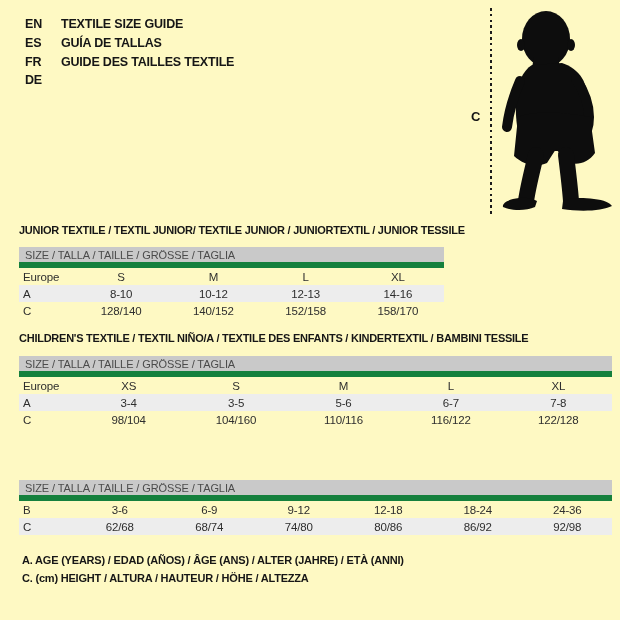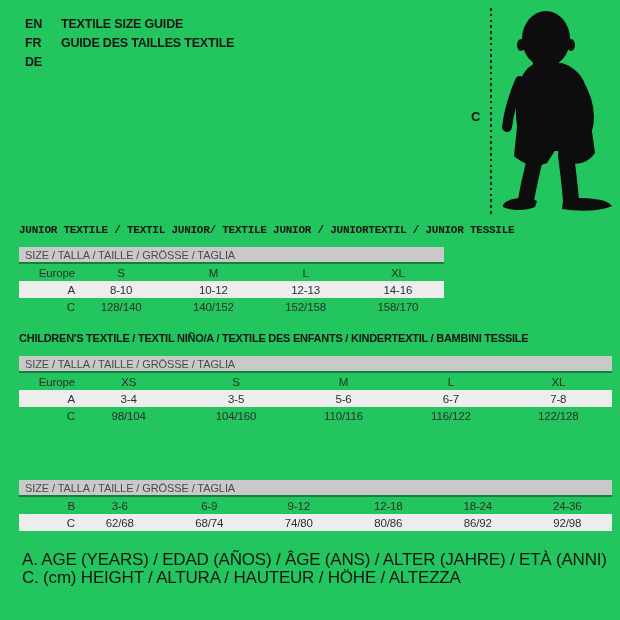--- a/index.html
+++ b/index.html
@@ -1,17 +1,17 @@
 <!DOCTYPE html>
 <html><head>
 <meta charset="utf-8">
 <style>
   html, body { margin:0; padding:0; background:#ffffff; }
   .canvas {
-    position:relative; width:620px; height:620px; background:#22c55e;
+    position:relative; width:620px; height:620px; background:#fef9c3;
     font-family:"Liberation Sans", sans-serif; overflow:hidden;
     -webkit-font-smoothing:antialiased;
   }
 
   
   .lang-list { position:absolute; left:25px; top:15px; }
   .lang-row { display:flex; line-height:18.8px; font-size:12.5px; font-weight:bold;
               color:#161616; letter-spacing:-0.2px; }
   .lang-code { width:36px; }
 
@@ -20,53 +20,57 @@
     position:absolute; left:490px; top:8px; width:2px; height:207px;
     background:repeating-linear-gradient(to bottom, #1c1c1c 0 2.6px, transparent 2.6px 5.8px);
   }
   .measure-label { position:absolute; left:471px; top:109px; font-size:13px;
                    font-weight:bold; color:#141414; }
   .figure-svg { position:absolute; left:498px; top:9px; }
 
   
   .section-heading { position:absolute; left:19px; font-size:11px; font-weight:bold;
                      color:#161616; letter-spacing:-0.25px; line-height:15.5px; }
-  #heading-junior   { top:223px;font-family:Liberation Mono, monospace; }
+  #heading-junior   { top:223px; }
   #heading-children { top:331px; }
   #heading-babies   { top:438px; max-width:502px; }
 
   
   .size-table { position:absolute; left:19px; border-collapse:collapse;
                 table-layout:fixed; font-size:11.5px; color:#2e2e2e;
                 letter-spacing:-0.15px; }
   #table-junior   { top:247px; width:425px; }
   #table-children { top:356px; width:593px; }
   #table-babies   { top:480px; width:593px; }
   .size-table th.bar {
     background:#c9c9c9; color:#4b4b4b; font-weight:normal; text-align:left;
     font-size:11px; height:15px; padding:0 0 0 6px;
-    border-bottom:2px solid #15803d; letter-spacing:-0.1px;
+    border-bottom:6px solid #15803d; letter-spacing:-0.1px;
   }
   .size-table td { height:17px; padding:0; text-align:center; font-weight:normal; }
-  .size-table td.row-label { text-align:right; padding-left:4px; }
+  .size-table td.row-label { text-align:left; padding-left:4px; }
   .size-table tbody tr:nth-child(even) td { background:#ededed; }
 
   
-  .legend { position:absolute; left:22px; top:551px; font-size:17px; font-weight:normal;
+  .legend { position:absolute; left:22px; top:551px; font-size:11px; font-weight:bold;
             color:#161616; line-height:18.2px; letter-spacing:-0.2px; }
 </style>
 </head>
 <body>
 
 <div class="canvas">
 
   <div class="lang-list">
     <div class="lang-row">
       <span class="lang-code">EN</span>
       <span class="lang-label">TEXTILE SIZE GUIDE</span>
+    </div>
+    <div class="lang-row">
+      <span class="lang-code">ES</span>
+      <span class="lang-label">GUÍA DE TALLAS</span>
     </div>
     <div class="lang-row">
       <span class="lang-code">FR</span>
       <span class="lang-label">GUIDE DES TAILLES TEXTILE</span>
     </div>
     <div class="lang-row">
       <span class="lang-code">DE</span>
     </div>
   </div>
 

